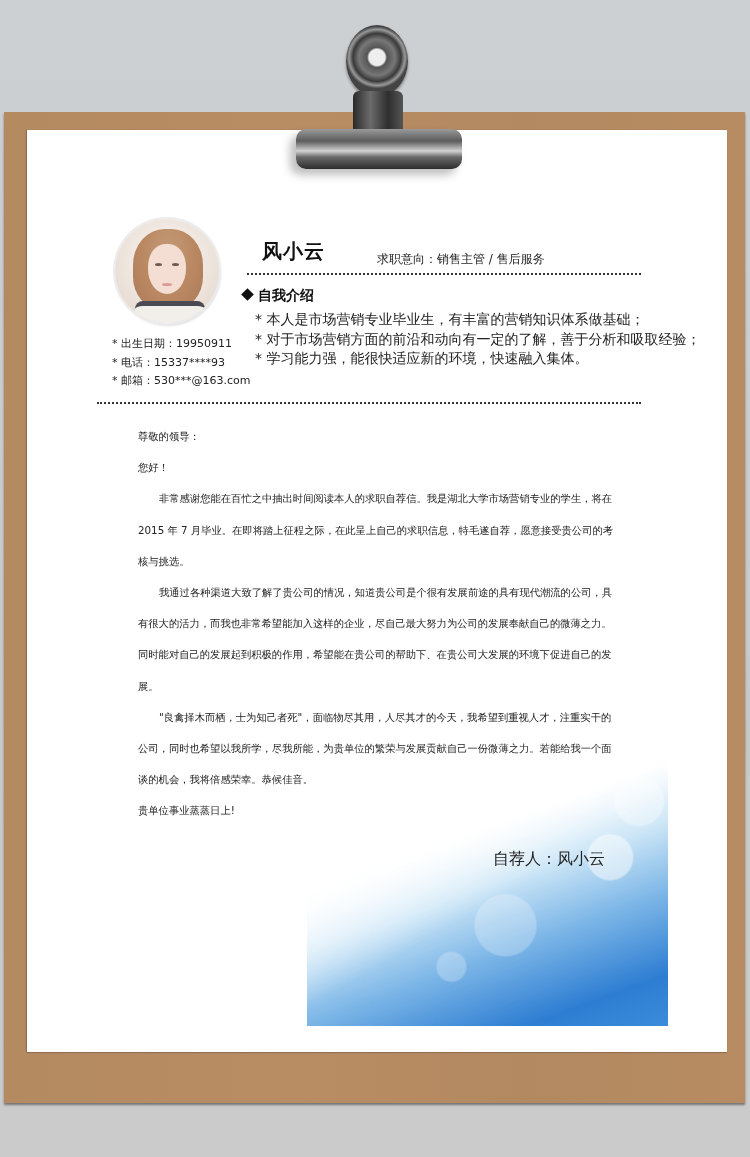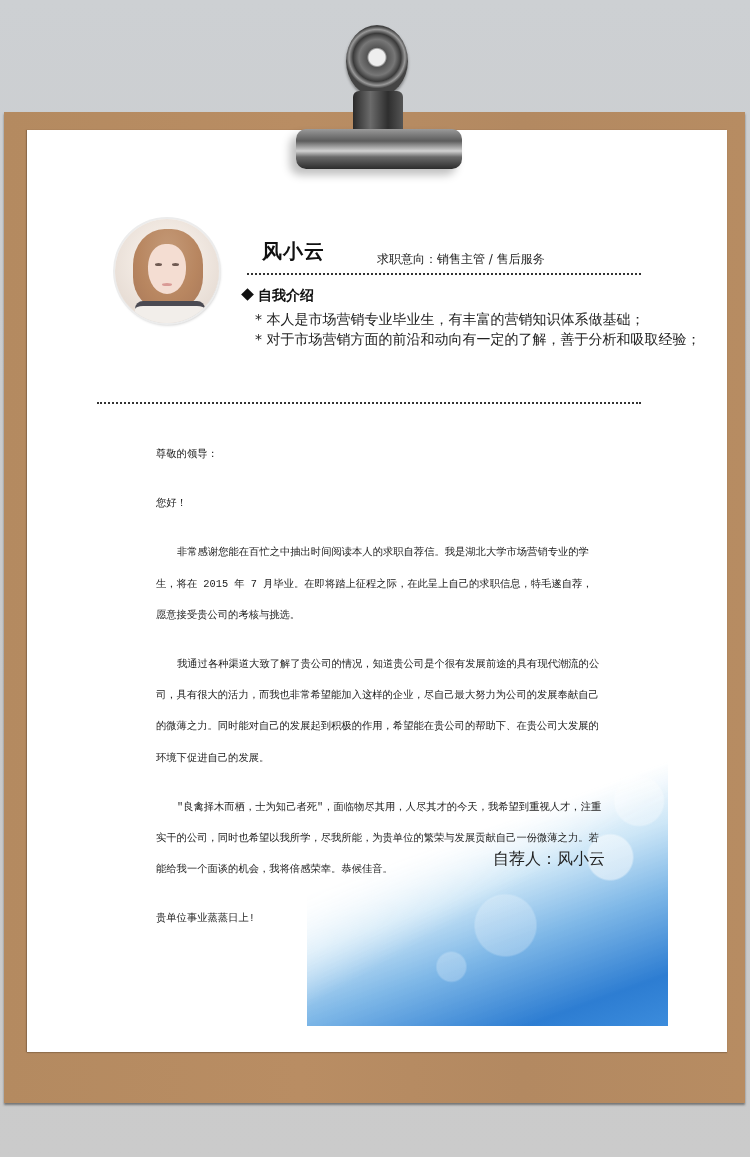--- a/index.html
+++ b/index.html
@@ -76,21 +76,21 @@
   .dots-mid { left:70px; top:272px; width:544px; }
   .section-title {
     position:absolute; left:214px; top:157px; font-size:14px; font-weight:bold; color:#111;
   }
   .diamond { display:inline-block; width:9px; height:9px; background:#111; transform:rotate(45deg); margin:0 6px 0 2px; position:relative; top:-1px; }
   .intro-list { position:absolute; left:228px; top:180px; margin:0; padding:0; list-style:none; font-size:14px; line-height:19.5px; color:#222; }
   .intro-list li::before { content:"* "; }
   .info-list { position:absolute; left:85px; top:205px; margin:0; padding:0; list-style:none; font-size:11px; line-height:18.5px; color:#222; }
   .info-list li::before { content:"* "; }
   .letter { position:absolute; left:111px; top:291px; width:482px; font-size:10.3px; color:#222; }
-  .letter p { margin:18px; line-height:31.2px;font-family:Liberation Mono, monospace; }
+  .letter p { margin:0; line-height:31.2px; }
   .letter .indent { text-indent:21px; }
   .sig { position:absolute; left:466px; top:719px; font-size:16px; color:#222; }
 </style>
 </head>
 <body>
 
 <div class="board"></div>
 
 <div class="clip">
   <div class="ring"></div>
@@ -113,22 +113,28 @@
   <div class="name">风小云</div>
   <div class="intent">求职意向：销售主管 / 售后服务</div>
   <div class="dots dots-top"></div>
 
   <div class="section-title">
     <span class="diamond"></span><span>自我介绍</span>
   </div>
   <ul class="intro-list">
     <li>本人是市场营销专业毕业生，有丰富的营销知识体系做基础；</li>
     <li>对于市场营销方面的前沿和动向有一定的了解，善于分析和吸取经验；</li>
+    <li>学习能力强，能很快适应新的环境，快速融入集体。</li>
   </ul>
 
+  <ul class="info-list">
+    <li>出生日期：19950911</li>
+    <li>电话：15337****93</li>
+    <li>邮箱：530***@163.com</li>
+  </ul>
 
   <div class="dots dots-mid"></div>
 
   <div class="letter">
     <p>尊敬的领导：</p>
     <p>您好！</p>
     <p class="indent">非常感谢您能在百忙之中抽出时间阅读本人的求职自荐信。我是湖北大学市场营销专业的学生，将在 2015 年 7 月毕业。在即将踏上征程之际，在此呈上自己的求职信息，特毛遂自荐，愿意接受贵公司的考核与挑选。</p>
     <p class="indent">我通过各种渠道大致了解了贵公司的情况，知道贵公司是个很有发展前途的具有现代潮流的公司，具有很大的活力，而我也非常希望能加入这样的企业，尽自己最大努力为公司的发展奉献自己的微薄之力。同时能对自己的发展起到积极的作用，希望能在贵公司的帮助下、在贵公司大发展的环境下促进自己的发展。</p>
     <p class="indent">"良禽择木而栖，士为知己者死"，面临物尽其用，人尽其才的今天，我希望到重视人才，注重实干的公司，同时也希望以我所学，尽我所能，为贵单位的繁荣与发展贡献自己一份微薄之力。若能给我一个面谈的机会，我将倍感荣幸。恭候佳音。</p>
     <p>贵单位事业蒸蒸日上!</p>

